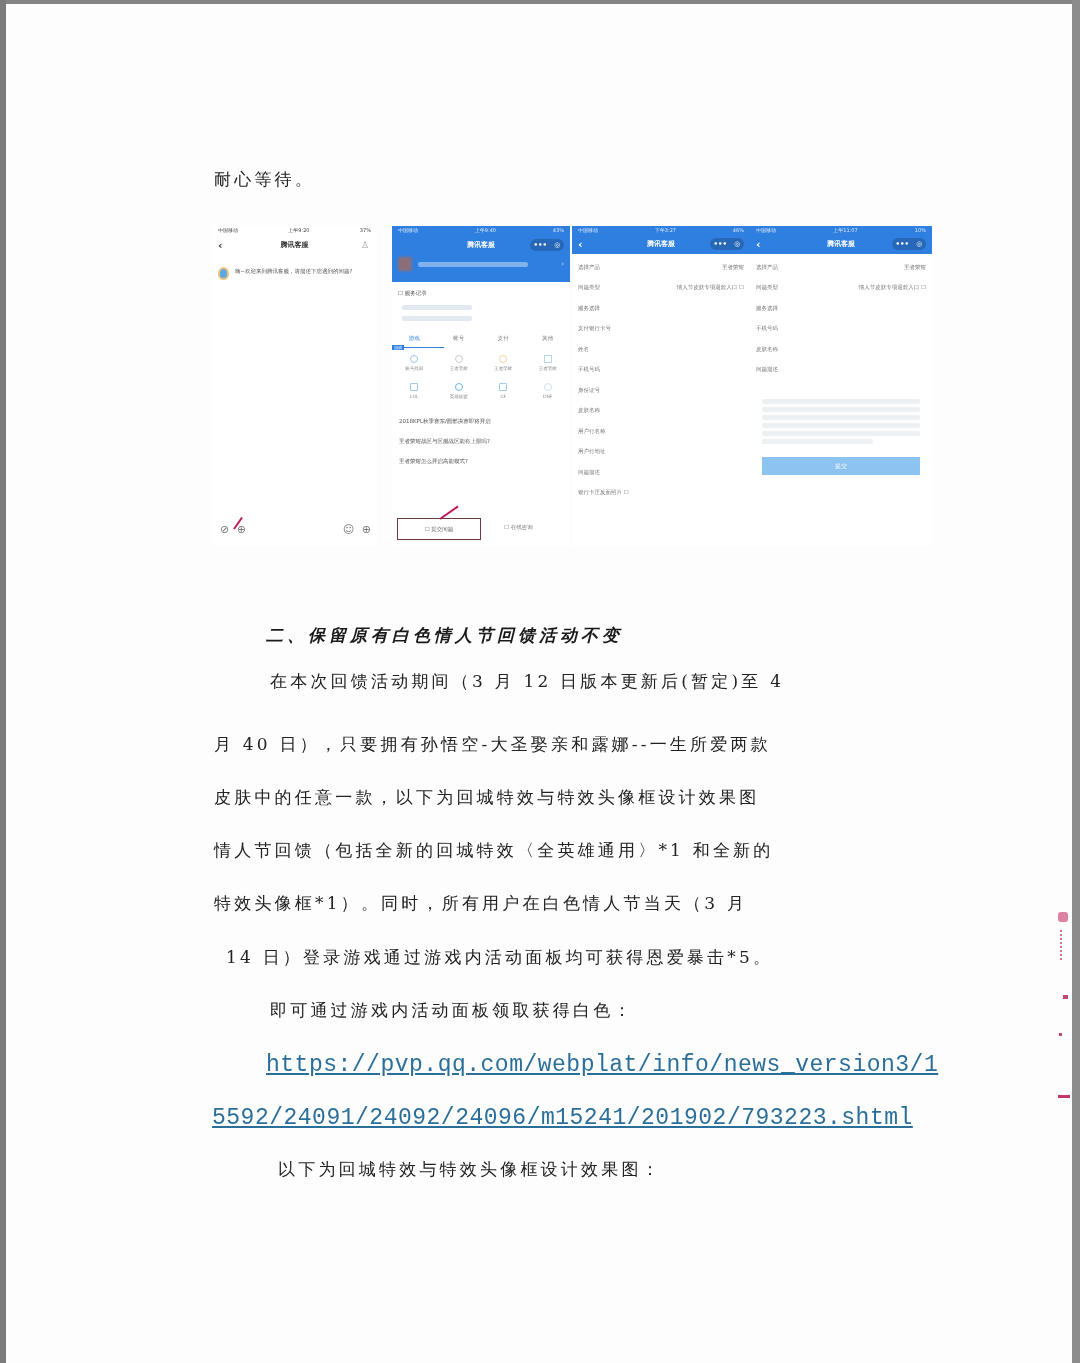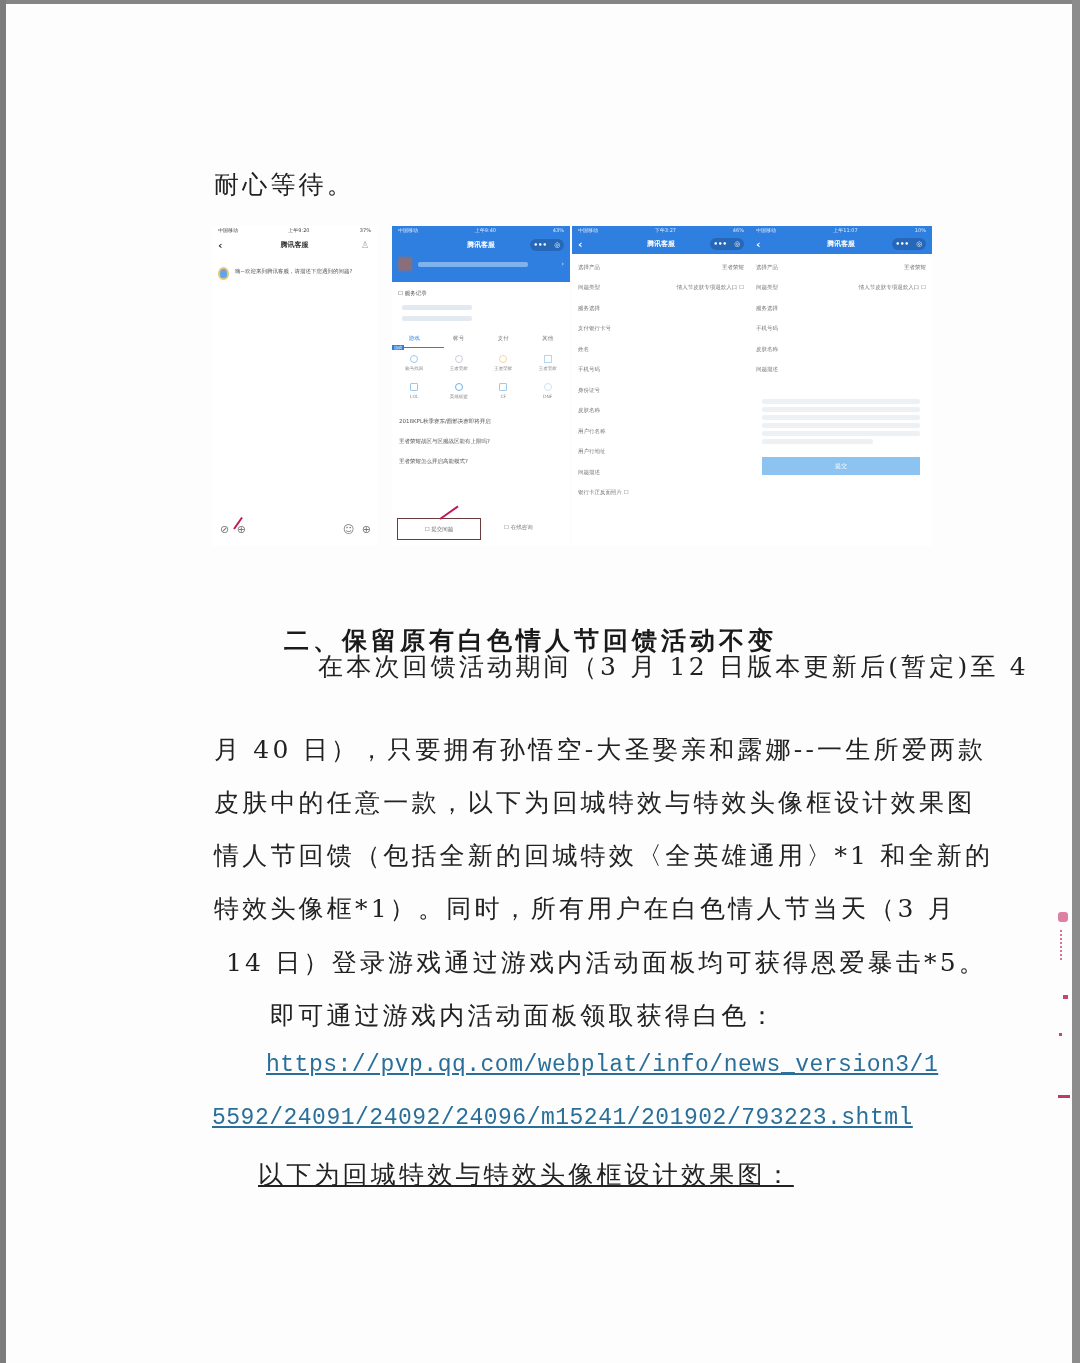--- a/index.html
+++ b/index.html
@@ -6,21 +6,21 @@
   html, body { width: 1080px; height: 1363px; overflow: hidden; background: #8a8a8a; }
   body { position: relative; font-family: "DejaVu Serif", "Liberation Serif", serif; }
   .page {
     position: absolute; left: 6px; top: 4px; width: 1066px; height: 1359px;
     background: #fdfdfd;
   }
   .frame-left { position: absolute; left: 0; top: 0; width: 6px; height: 1363px; background: #7c7c7c; }
   .frame-right { position: absolute; right: 0; top: 0; width: 8px; height: 1363px; background: #8c8c8c; }
   .frame-top { position: absolute; left: 0; top: 0; width: 1080px; height: 4px; background: #858585; }
 
-  .txt { position: absolute; color: #222; font-size: 25px; letter-spacing: 3.2px; white-space: nowrap; }
+  .txt { position: absolute; color: #222; font-size: 17px; letter-spacing: 3.2px; white-space: nowrap; }
   .heading { font-weight: bold; font-family: "DejaVu Sans", "Liberation Sans", sans-serif; letter-spacing: 4px; color: #1a1a1a; }
   .link { color: #2a6f9a; text-decoration: underline; text-decoration-color: #2a6f9a; font-family: "Liberation Mono", "DejaVu Sans Mono", monospace; letter-spacing: 0.5px; font-size: 23px; }
 
   
   .shots { position: absolute; left: 212px; top: 226px; width: 720px; height: 320px; }
   .phone { position: absolute; top: 0; height: 320px; background: #fff; overflow: hidden; font-family: "DejaVu Sans", "Liberation Sans", sans-serif; color: #666; }
   .status { height: 9px; font-size: 5px; color: #444; display: flex; justify-content: space-between; padding: 1px 6px; }
   .blue-status { color: #dbe9ff; }
   .bluebar { background: #2f7fe0; }
   .navbar { height: 20px; display: flex; align-items: center; justify-content: center; position: relative; font-size: 7px; font-weight: bold; }
@@ -257,33 +257,33 @@
       <div class="blurbar" style="margin:3px 0; background:#eef1f4;"></div>
       <div class="blurbar" style="margin:3px 0; background:#eef1f4;"></div>
       <div class="blurbar" style="margin:3px 0; background:#eef1f4;"></div>
       <div class="blurbar" style="margin:3px 0; background:#eef1f4;"></div>
       <div class="blurbar" style="margin:3px 0; width:70%; background:#eef1f4;"></div>
     </div>
     <div style="margin:6px 12px 0; height:18px; background:#8cc3f0; color:#fff; font-size:6px; display:flex; align-items:center; justify-content:center;">提交</div>
   </div>
 </div>
 
-<div class="txt heading" style="left:284px; top:624px;">二、保留原有白色情人节回馈活动不变</div>
-
-<div class="txt" style="left:270px; top:650px;margin-left:48px;">在本次回馈活动期间（3 月 12 日版本更新后(暂定)至 4</div>
+<div class="txt heading" style="left:266px; top:624px;font-style:italic;">二、保留原有白色情人节回馈活动不变</div>
+
+<div class="txt" style="left:270px; top:670px;">在本次回馈活动期间（3 月 12 日版本更新后(暂定)至 4</div>
 <div class="txt" style="left:214px; top:733px;">月 40 日），只要拥有孙悟空-大圣娶亲和露娜--一生所爱两款</div>
 <div class="txt" style="left:214px; top:786px;">皮肤中的任意一款，以下为回城特效与特效头像框设计效果图</div>
 <div class="txt" style="left:214px; top:839px;">情人节回馈（包括全新的回城特效〈全英雄通用〉*1 和全新的</div>
 <div class="txt" style="left:214px; top:892px;">特效头像框*1）。同时，所有用户在白色情人节当天（3 月</div>
 <div class="txt" style="left:226px; top:946px;">14 日）登录游戏通过游戏内活动面板均可获得恩爱暴击*5。</div>
 
 <div class="txt" style="left:270px; top:999px;">即可通过游戏内活动面板领取获得白色：</div>
 
 <div class="txt link" style="left:266px; top:1052px;">https://pvp.qq.com/webplat/info/news_version3/1</div>
 <div class="txt link" style="left:212px; top:1105px;">5592/24091/24092/24096/m15241/201902/793223.shtml</div>
 
-<div class="txt" style="left:258px; top:1158px;text-decoration:underline;">以下为回城特效与特效头像框设计效果图：</div>
+<div class="txt" style="left:278px; top:1158px;">以下为回城特效与特效头像框设计效果图：</div>
 
 <div style="position:absolute; left:1058px; top:912px; width:10px; height:10px; background:#d04a7a; border-radius:3px; opacity:0.7;"></div>
 <div style="position:absolute; left:1060px; top:930px; width:4px; height:30px; border-left:2px dotted #d6729a;"></div>
 <div style="position:absolute; left:1063px; top:995px; width:5px; height:4px; background:#c3476f;"></div>
 <div style="position:absolute; left:1059px; top:1033px; width:3px; height:3px; background:#c3476f;"></div>
 <div style="position:absolute; left:1058px; top:1088px; width:12px; height:10px; border-bottom:3px solid #c0396a;"></div>
 
 </body></html>

